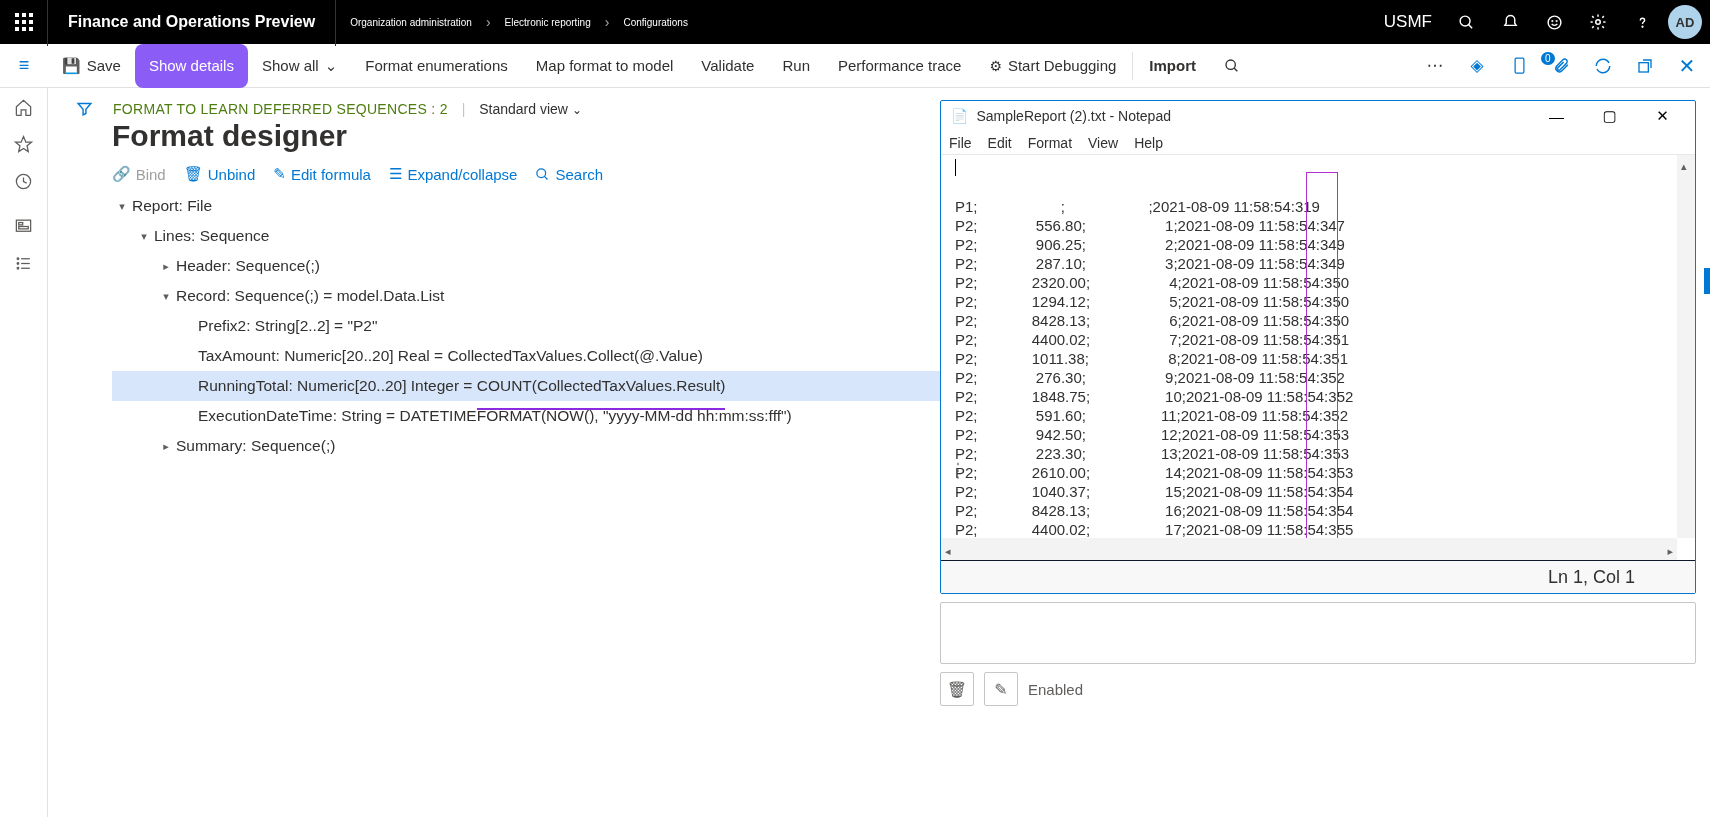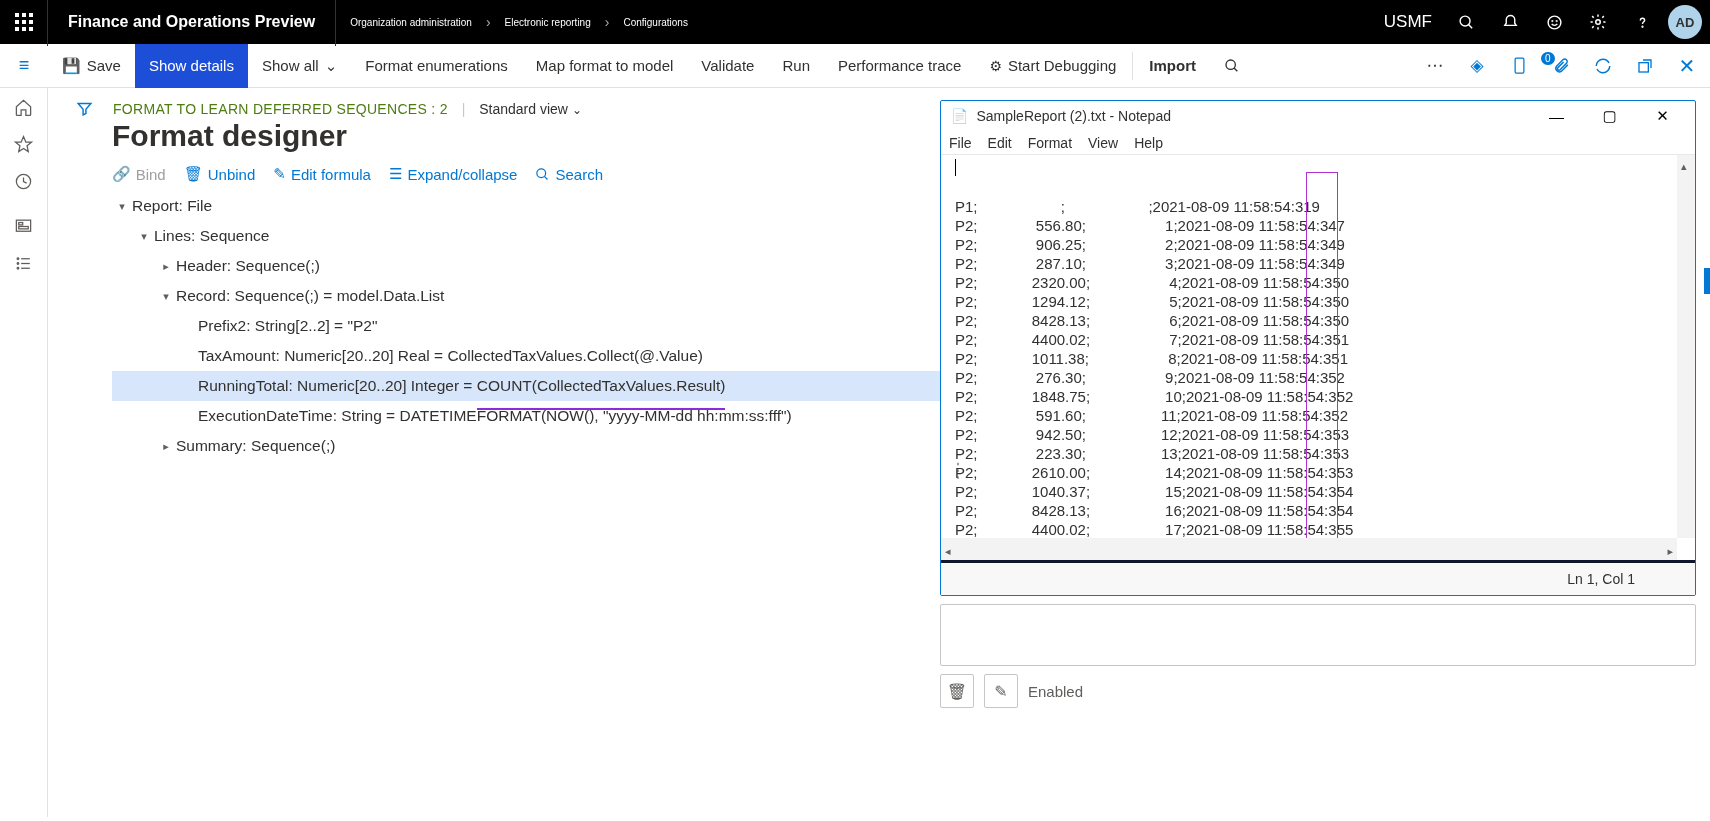--- a/index.html
+++ b/index.html
@@ -11,21 +11,21 @@
 .app-title{padding:0 20px;font-size:16px;font-weight:600;border-right:1px solid #333;height:48px;display:flex;align-items:center;}
 .bc-seg{padding:0 14px;font-size:10px;}
 .bc-chev{color:#aaa;}
 .top-right{margin-left:auto;display:flex;align-items:center;height:48px;}
 .top-right .txt{padding:0 12px;font-size:17px;}
 .top-icon{width:44px;height:48px;display:flex;align-items:center;justify-content:center;font-size:16px;color:#fff;}
 .avatar{width:34px;height:34px;border-radius:50%;background:#b0d3ec;color:#333;display:flex;align-items:center;justify-content:center;font-size:13px;font-weight:600;margin:0 8px 0 4px;}
 .cmdbar{height:44px;border-bottom:1px solid #e1e1e1;display:flex;align-items:center;}
 .hamb{width:48px;height:44px;display:flex;align-items:center;justify-content:center;font-size:18px;color:#0078d4;}
 .cmd{padding:0 14px;height:44px;display:flex;align-items:center;font-size:15px;color:#323130;gap:6px;cursor:pointer;}
-.cmd.blue{background:#1d4ed8;color:#fff;}
+.cmd.blue{background:#8b5cf6;color:#fff;border-radius:8px;}
 .cmd.save-btn{color:#323130;}
 .cmd-icon{color:#0078d4;font-size:15px;}
 .sep{width:1px;height:28px;background:#e1e1e1;margin:0 2px;}
 .cmd-right{margin-left:auto;display:flex;align-items:center;padding-right:8px;gap:12px;}
 .cmd-right .ic{width:30px;display:flex;align-items:center;justify-content:center;color:#0078d4;font-size:17px;position:relative;}
 .badge{position:absolute;top:-5px;left:-5px;background:#0078d4;color:#fff;border-radius:8px;font-size:10px;padding:0 4px;line-height:13px;}
 .body-area{display:flex;height:729px;}
 .nav-rail{width:48px;border-right:1px solid #e1e1e1;display:flex;flex-direction:column;align-items:center;padding-top:10px;gap:18px;}
 .nav-rail .ri{font-size:18px;color:#605e5c;}
 .main{flex:1;display:flex;position:relative;}
@@ -52,21 +52,21 @@
 .np-titlebar{height:30px;display:flex;align-items:center;padding:0 10px;gap:8px;}
 .np-title{font-size:14px;color:#323130;}
 .np-spacer{flex:1;}
 .np-ctrl{width:45px;text-align:center;font-size:15px;color:#000;}
 .np-menu{height:24px;display:flex;align-items:center;padding:0 8px;gap:16px;font-size:14px;border-bottom:1px solid #e8e8e8;}
 .np-body{position:relative;font-family:Consolas,"Courier New",monospace;font-size:15px;line-height:19px;white-space:pre;padding:4px 12px 6px 14px;height:405px;overflow:hidden;}
 .np-caret{position:absolute;left:14px;top:4px;width:1px;height:17px;background:#000;}
 .np-scroll-track-v{position:absolute;right:0;top:0;bottom:22px;width:18px;background:#f3f3f3;}
 .np-scroll-track-h{position:absolute;left:0;right:18px;bottom:0;height:22px;background:#f3f3f3;}
 .np-scroll-arrow{position:absolute;font-size:11px;color:#606060;text-align:center;}
-.np-status{height:24px;border-top:3px solid #0f172a;display:flex;align-items:center;justify-content:flex-end;padding:16px 60px;font-size:14px;color:#323130;background:#f8f8f8;}
+.np-status{height:24px;border-top:1px solid #0f172a;display:flex;align-items:center;justify-content:flex-end;padding:16px 60px;font-size:18px;color:#323130;background:#f8f8f8;}
 .purple-box{position:absolute;border:1.5px solid #b030d0;pointer-events:none;}
 .big-field{height:62px;border:1px solid #c8c6c4;border-radius:2px;}
 .edit-row{display:flex;align-items:center;gap:10px;}
 .sq-btn{width:34px;height:34px;border:1px solid #c8c6c4;border-radius:2px;display:flex;align-items:center;justify-content:center;color:#605e5c;font-size:16px;cursor:pointer;}
 .enabled-lbl{font-size:15px;color:#605e5c;}
 .bluebar{position:absolute;right:0;top:180px;width:6px;height:26px;background:#0078d4;}
 svg{display:block;}
 </style>
 </head>
 <body>

